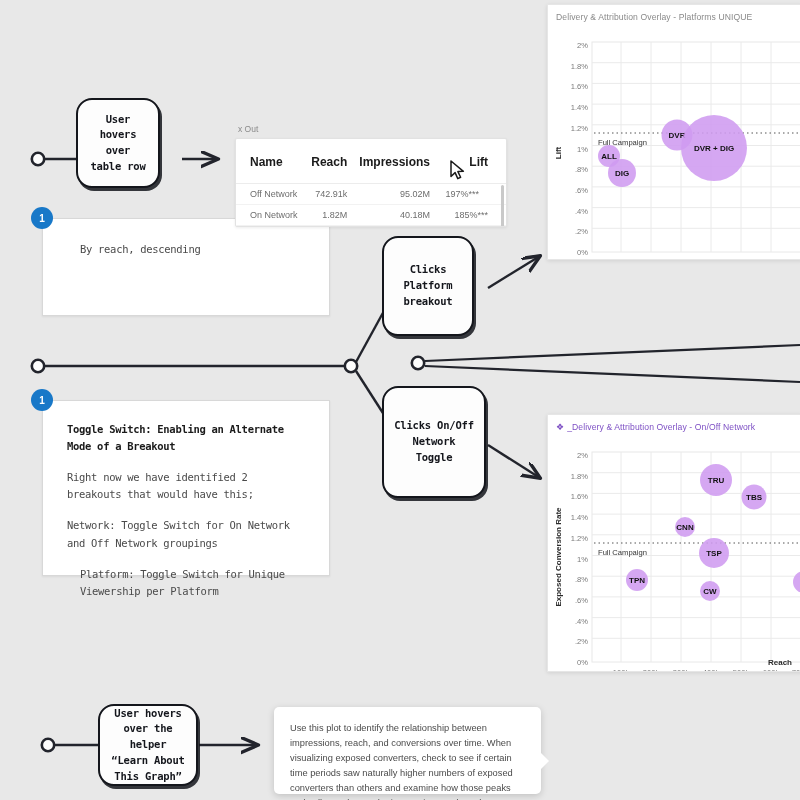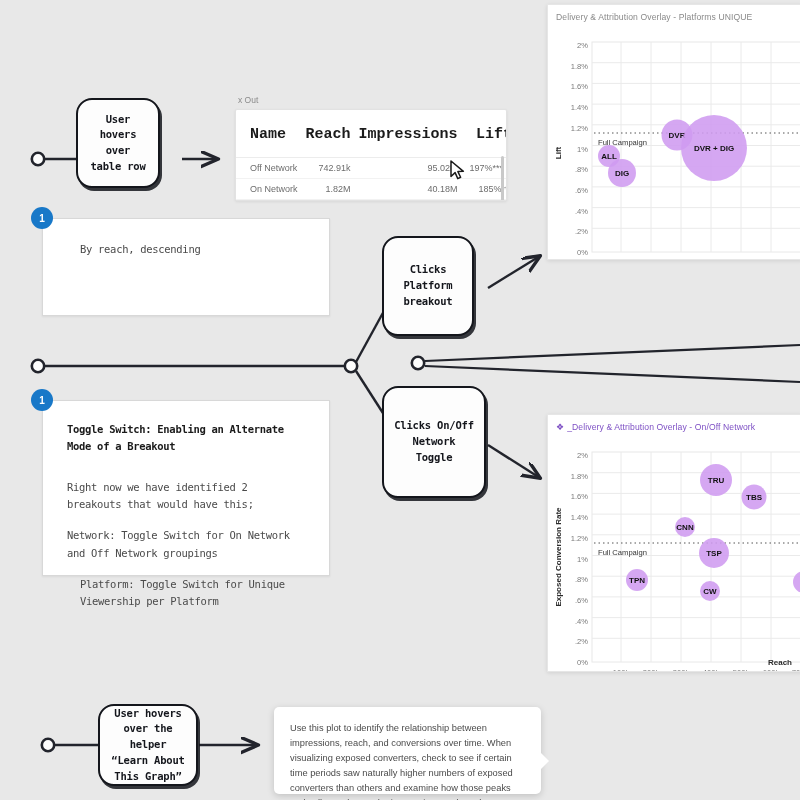--- a/index.html
+++ b/index.html
@@ -56,35 +56,35 @@
     letter-spacing:-0.3px;
   }
   .card-title{
     font-weight:700;color:#1b1b1b;font-size:10.5px;
     margin-bottom:20px;line-height:1.6;
   }
   .card-p{margin:0 0 14px 0;}
   .card-p:last-child{margin-bottom:0;padding-left:13px;}
 
   
-  .tablewrap{position:absolute;z-index:5;}
+  .tablewrap{position:absolute;z-index:5;margin-top:29px;}
   .table-caption{
     font-size:8.5px;color:#8b8b8b;margin:0 0 4px 3px;
     font-family:"Liberation Sans",sans-serif;
   }
   .table-panel{
     background:#fff;border:1px solid #e2e2e2;border-radius:2px;
     box-shadow:0 1px 3px rgba(0,0,0,.08);
     overflow:hidden;position:relative;
   }
   table.dtable{border-collapse:collapse;width:100%;font-size:9px;}
   table.dtable th{
-    text-align:right;color:#1b1b1b;font-weight:700;font-size:15px;
+    text-align:right;color:#1b1b1b;font-weight:700;font-size:12px;
     padding:16px 6px 14px 2px;border-bottom:1px solid #ececec;
-    font-family:Liberation Mono, monospace;white-space:nowrap;
+    font-family:Liberation Sans, sans-serif;white-space:nowrap;
   }
   table.dtable th.lead{text-align:left;padding-left:14px;}
   table.dtable td{
     text-align:right;color:#6d6d6d;font-size:9px;
     padding:5px 6px;border-bottom:1px solid #f2f2f2;white-space:nowrap;
     font-family:"Liberation Sans",sans-serif;
   }
   table.dtable td.lead{text-align:left;padding-left:14px;color:#6d6d6d;}
   table.dtable tr.hl td{background:#f7f7f7;}
   .scrollbar{
@@ -206,21 +206,21 @@
   <div class="card" style="left:42px;top:218px;width:288px;height:98px;">
     <div class="card-badge">1</div>
     <div class="card-body">
       <p class="card-p">By reach, descending</p>
     </div>
   </div>
 
   <div class="card" style="left:42px;top:400px;width:288px;height:176px;">
     <div class="card-badge">1</div>
     <div class="card-body" style="padding-top:20px;">
-      <div class="card-title" style="margin-bottom:24px;">Toggle Switch: Enabling an Alternate Mode of a Breakout</div>
+      <div class="card-title" style="margin-bottom:14px;">Toggle Switch: Enabling an Alternate Mode of a Breakout</div>
       <p class="card-p">Right now we have identified 2 breakouts that would have this;</p>
       <p class="card-p">Network: Toggle Switch for On Network and Off Network groupings</p>
       <p class="card-p">Platform: Toggle Switch for Unique Viewership per Platform</p>
     </div>
   </div>
 
   <div class="tablewrap" style="left:235px;top:95px;width:272px;">
     <div class="table-caption">x Out</div>
     <div class="table-panel">
       <table class="dtable">

